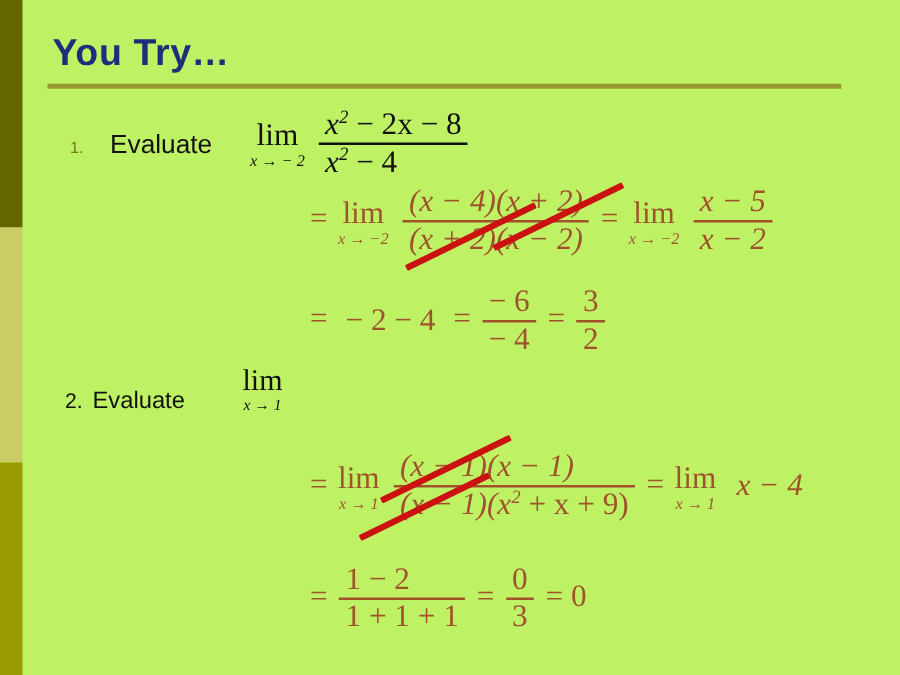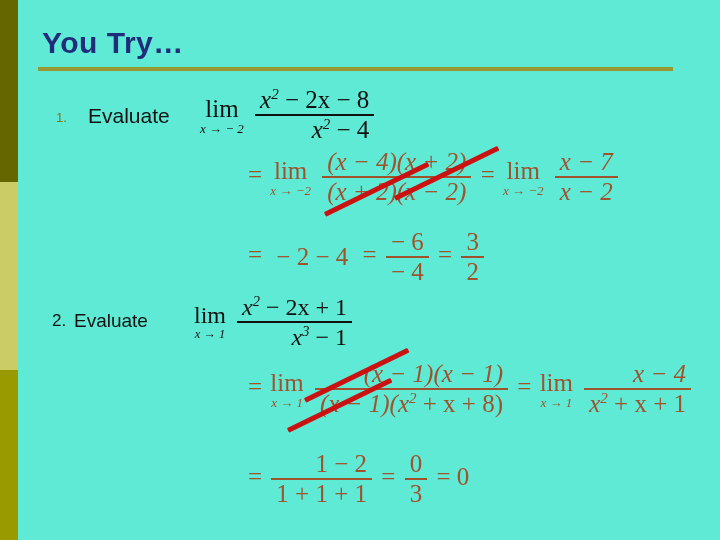--- a/index.html
+++ b/index.html
@@ -13,21 +13,21 @@
     font-family: "Liberation Sans", sans-serif;
     overflow: hidden;
     position: relative;
   }
 
   #slide {
     position: absolute;
     left: 0; top: 0;
     width: 720px;
     height: 540px;
-    background: #5eead4;
+    background: #bef264;
     overflow: hidden;
   }
 
   
   .side-bar {
     position: absolute;
     left: 0;
     width: 18px;
   }
   #bar-top    { top: 0px;   height: 182px; background: #666600; }
@@ -65,21 +65,21 @@
     font-family: "Liberation Serif", serif;
     color: #111111;
     font-style: italic;
   }
   .up { font-style: normal; }
 
   
   .frac {
     display: inline-block;
     vertical-align: middle;
-    text-align: right;
+    text-align: left;
     line-height: 1.12;
     margin: 0 3px;
   }
   .frac .num { display: block; padding: 0 5px; }
   .frac .den {
     display: block;
     padding: 0 5px;
     border-top: 2px solid currentColor;
   }
 
@@ -210,21 +210,21 @@
     <span class="frac">
       <span class="num">(x − 4)(x + 2)</span>
       <span class="den">(x + 2)(x − 2)</span>
     </span>
     <span class="up">=</span>
     <span class="limop">
       <span class="lim-main">lim</span>
       <span class="lim-sub">x → −2</span>
     </span>
     <span class="frac">
-      <span class="num">x − 7</span>
+      <span class="num">x − 5</span>
       <span class="den">x − 2</span>
     </span>
   </div>
 
   <div class="work math" id="work-1b">
     <span class="up">=</span>
     <span class="frac">
       <span class="num up">− 2 − 4</span>
     </span>
     <span class="up">=</span>
@@ -240,44 +240,39 @@
   </div>
 
   <div class="problem-number" id="num-2">2.</div>
   <div class="evaluate-label" id="eval-2">Evaluate</div>
 
   <div id="stmt-2" class="math-black">
     <span class="limop">
       <span class="lim-main">lim</span>
       <span class="lim-sub"><span>x</span> → <span>1</span></span>
     </span>
-    <span class="frac">
-      <span class="num"><span>x</span><sup class="exp">2</sup> <span class="up">− 2x + 1</span></span>
-      <span class="den"><span>x</span><sup class="exp">3</sup> <span class="up">− 1</span></span>
-    </span>
   </div>
 
   <div class="work math" id="work-2a">
     <span class="up">=</span>
     <span class="limop">
       <span class="lim-main">lim</span>
       <span class="lim-sub">x → 1</span>
     </span>
     <span class="frac">
       <span class="num">(x − 1)(x − 1)</span>
-      <span class="den"><span>(x − 1)(x</span><sup class="exp">2</sup> <span class="up">+ x + 8)</span></span>
+      <span class="den"><span>(x − 1)(x</span><sup class="exp">2</sup> <span class="up">+ x + 9)</span></span>
     </span>
     <span class="up">=</span>
     <span class="limop">
       <span class="lim-main">lim</span>
       <span class="lim-sub">x → 1</span>
     </span>
     <span class="frac">
       <span class="num">x − 4</span>
-      <span class="den"><span>x</span><sup class="exp">2</sup> <span class="up">+ x + 1</span></span>
     </span>
   </div>
 
   <div class="work math" id="work-2b">
     <span class="up">=</span>
     <span class="frac">
       <span class="num up">1 − 2</span>
       <span class="den up">1 + 1 + 1</span>
     </span>
     <span class="up">=</span>

